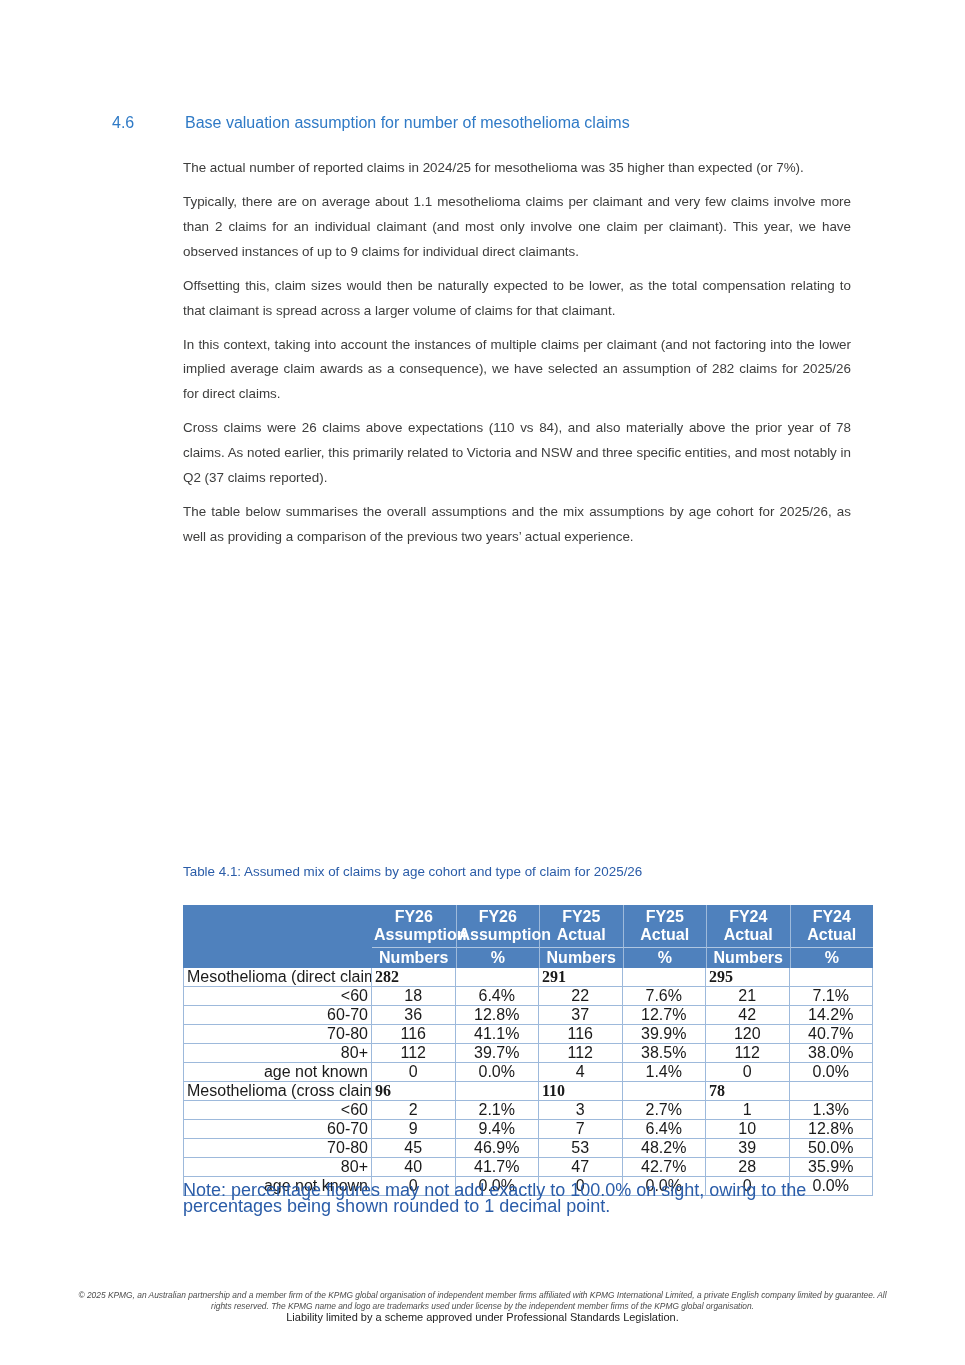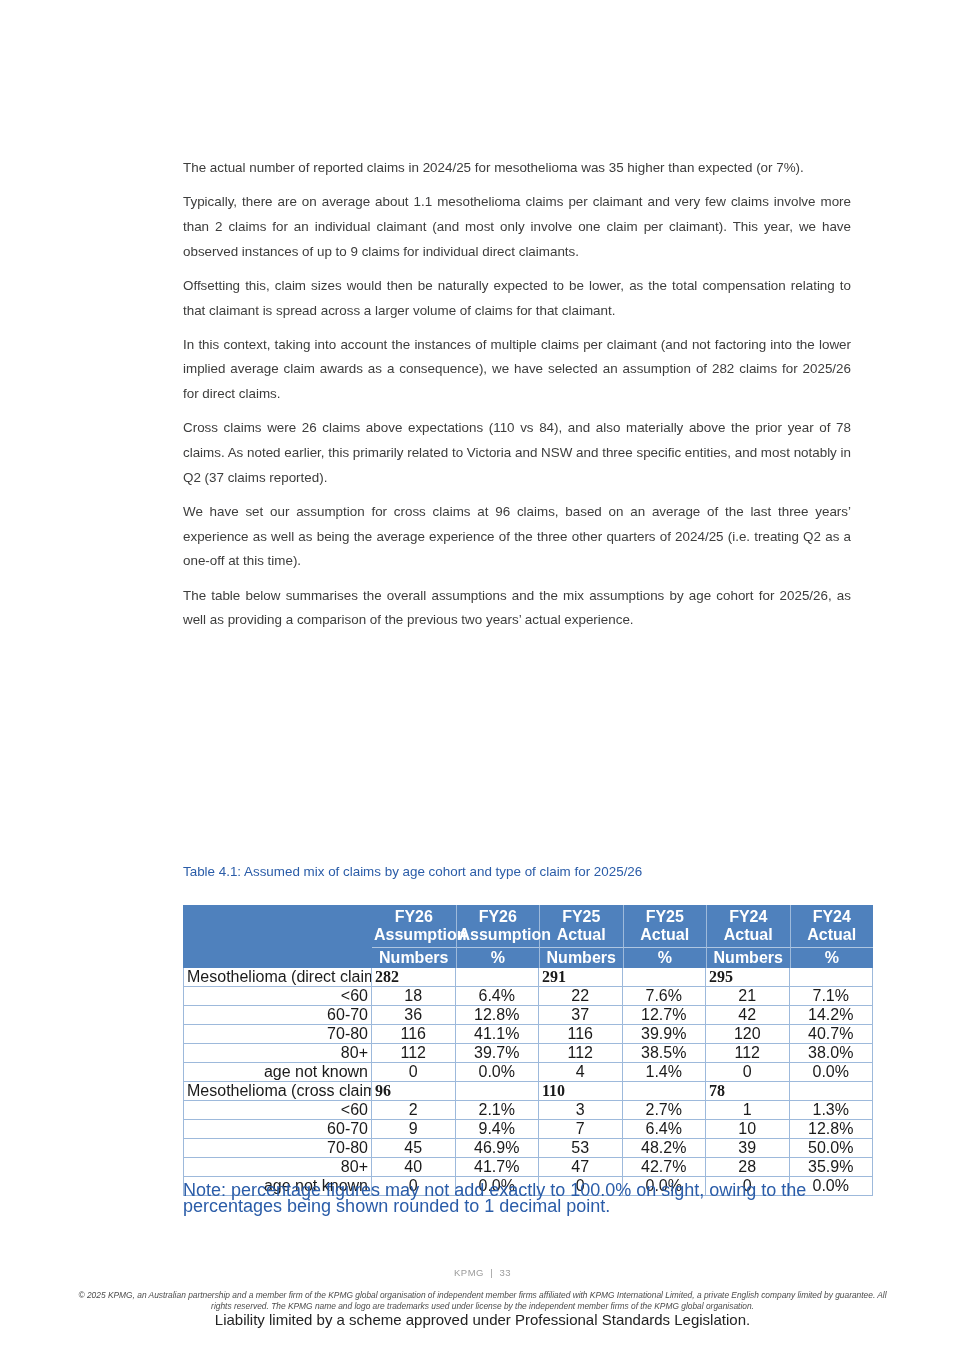--- a/index.html
+++ b/index.html
@@ -67,36 +67,38 @@
   .pageno{
     position:absolute;left:0;top:1267px;width:100%;
     text-align:center;font-size:9.5px;color:#9b9b9b;letter-spacing:.5px;
   }
   .copyright{
     position:absolute;left:72px;top:1290px;width:821px;
     text-align:center;font-size:8.4px;line-height:10.6px;color:#4b4b4b;font-style:italic;
   }
   .liability{
     position:absolute;left:0;top:1311px;width:100%;
-    text-align:center;font-size:15px;color:#222222;
+    text-align:center;font-size:11px;color:#222222;
   }
 </style>
 </head>
 <body>
 
 <div class="page">
 
+  <div class="heading">
+    <span class="hnum">4.6</span><span class="htitle">Base valuation assumption for number of mesothelioma claims</span>
+  </div>
 
   <div class="paras" id="paragraphs">
       <p>The actual number of reported claims in 2024/25 for mesothelioma was 35 higher than expected (or 7%).</p>
       <p>Typically, there are on average about 1.1 mesothelioma claims per claimant and very few claims involve more than 2 claims for an individual claimant (and most only involve one claim per claimant). This year, we have observed instances of up to 9 claims for individual direct claimants.</p>
       <p>Offsetting this, claim sizes would then be naturally expected to be lower, as the total compensation relating to that claimant is spread across a larger volume of claims for that claimant.</p>
       <p>In this context, taking into account the instances of multiple claims per claimant (and not factoring into the lower implied average claim awards as a consequence), we have selected an assumption of 282 claims for 2025/26 for direct claims.</p>
       <p>Cross claims were 26 claims above expectations (110 vs 84), and also materially above the prior year of 78 claims. As noted earlier, this primarily related to Victoria and NSW and three specific entities, and most notably in Q2 (37 claims reported).</p>
-      <p>We have set our assumption for cross claims at 96 claims, based on an average of the last three years’ experience as well as being the average experience of the three other quarters of 2024/25 (i.e. treating Q2 as a one-off at this time).</p>
       <p>The table below summarises the overall assumptions and the mix assumptions by age cohort for 2025/26, as well as providing a comparison of the previous two years’ actual experience.</p>
     </div>
 
   <div class="caption">Table 4.1: Assumed mix of claims by age cohort and type of claim for 2025/26</div>
 
   <div class="tblwrap">
     <table class="claims" id="claims-table">
       <colgroup>
         <col class="lab">
           <col class="dat">
@@ -233,22 +235,17 @@
             <td class="val">0.0%</td>
             <td class="val">0</td>
             <td class="val">0.0%</td>
           </tr>
         </tbody>
     </table>
   </div>
 
   <div class="note">Note: percentage figures may not add exactly to 100.0% on sight, owing to the percentages being shown rounded to 1 decimal point.</div>
 
-  <div class="pageno">
-    <span>KPMG</span>&nbsp;
-    <span>|</span>&nbsp;
-    <span>33</span>
-  </div>
 
   <div class="copyright">© 2025 KPMG, an Australian partnership and a member firm of the KPMG global organisation of independent member firms affiliated with KPMG International Limited, a private English company limited by guarantee. All rights reserved. The KPMG name and logo are trademarks used under license by the independent member firms of the KPMG global organisation.</div>
   <div class="liability">Liability limited by a scheme approved under Professional Standards Legislation.</div>
 
 </div>
 
 </body></html>

